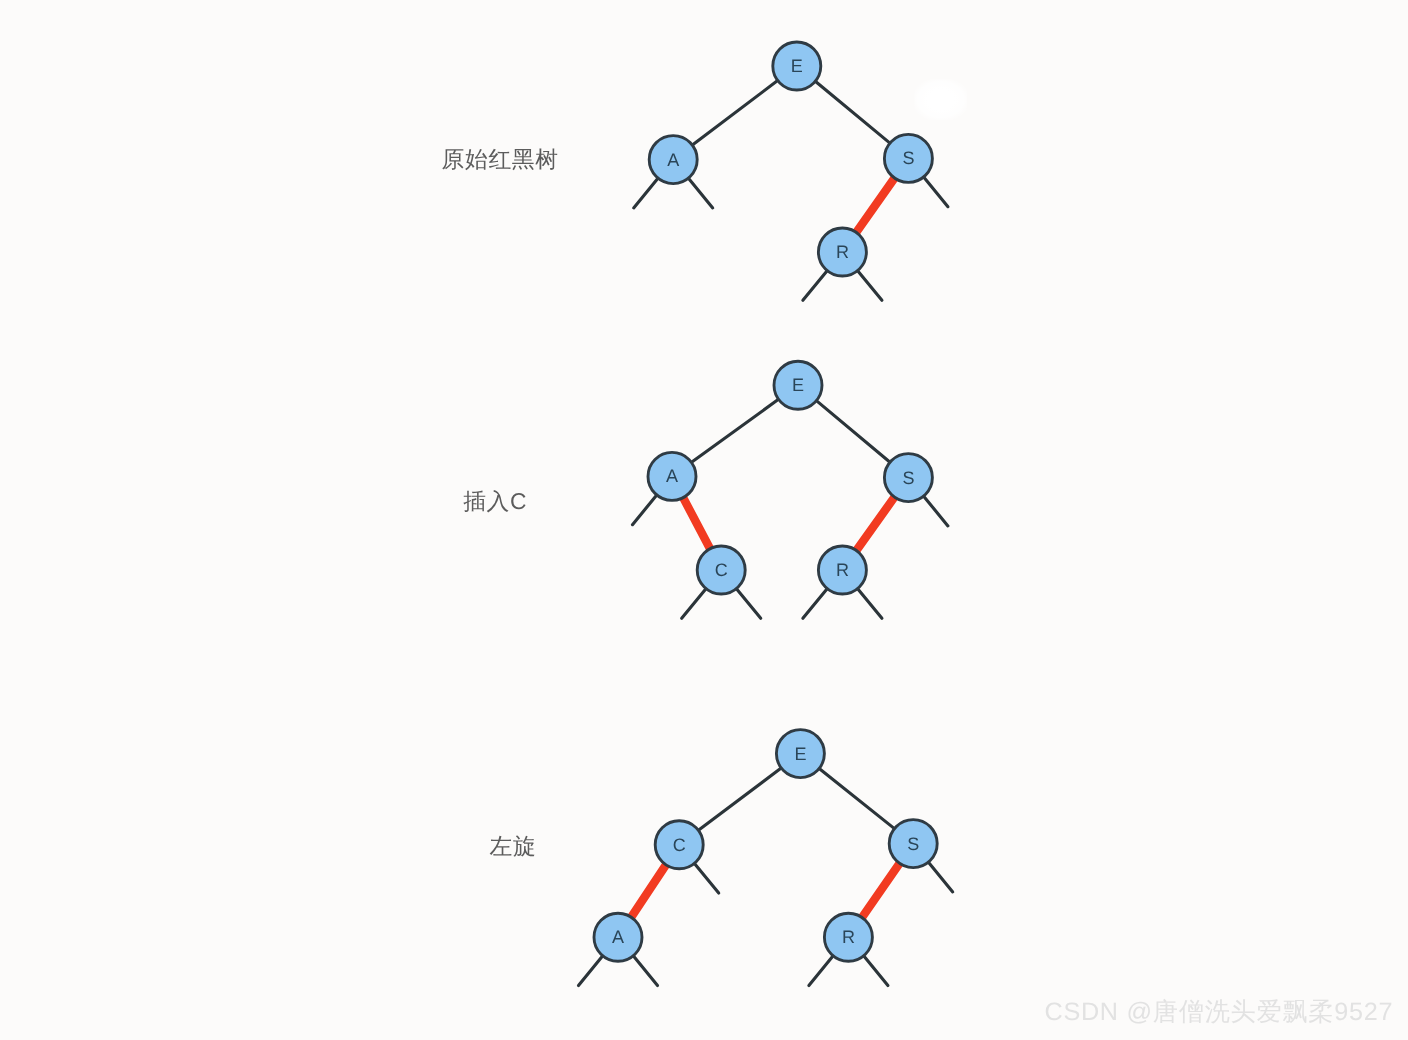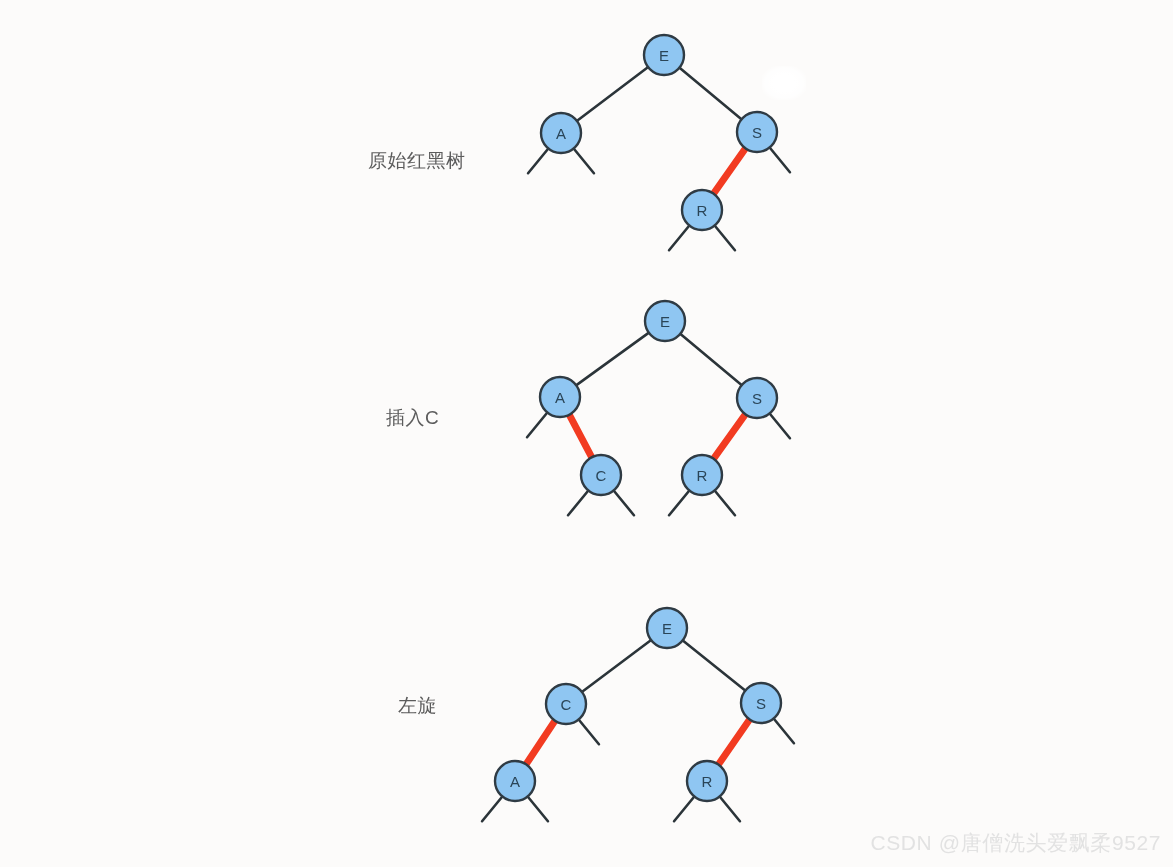--- a/index.html
+++ b/index.html
@@ -23,23 +23,23 @@
   }
   .stage-label {
     position: absolute;
     color: #5c5c5c;
     font-size: 19px;
     font-family: "Liberation Sans", "DejaVu Sans", sans-serif;
     letter-spacing: 0.5px;
     white-space: nowrap;
     user-select: none;
   }
-  #label-0 { left: 368px; top: 120px; margin-top: 28px; }
+  #label-0 { left: 368px; top: 120px; }
   #label-1 { left: 386px; top: 405px; }
-  #label-2 { left: 398px; top: 693px; }
+  #label-2 { left: 408px; top: 693px; }
 
   .watermark {
     position: absolute;
     right: 12px;
     bottom: 10px;
     color: #e2e2e2;
     font-size: 21px;
     font-family: "Liberation Sans", "DejaVu Sans", sans-serif;
     letter-spacing: 0.6px;
     white-space: nowrap;

